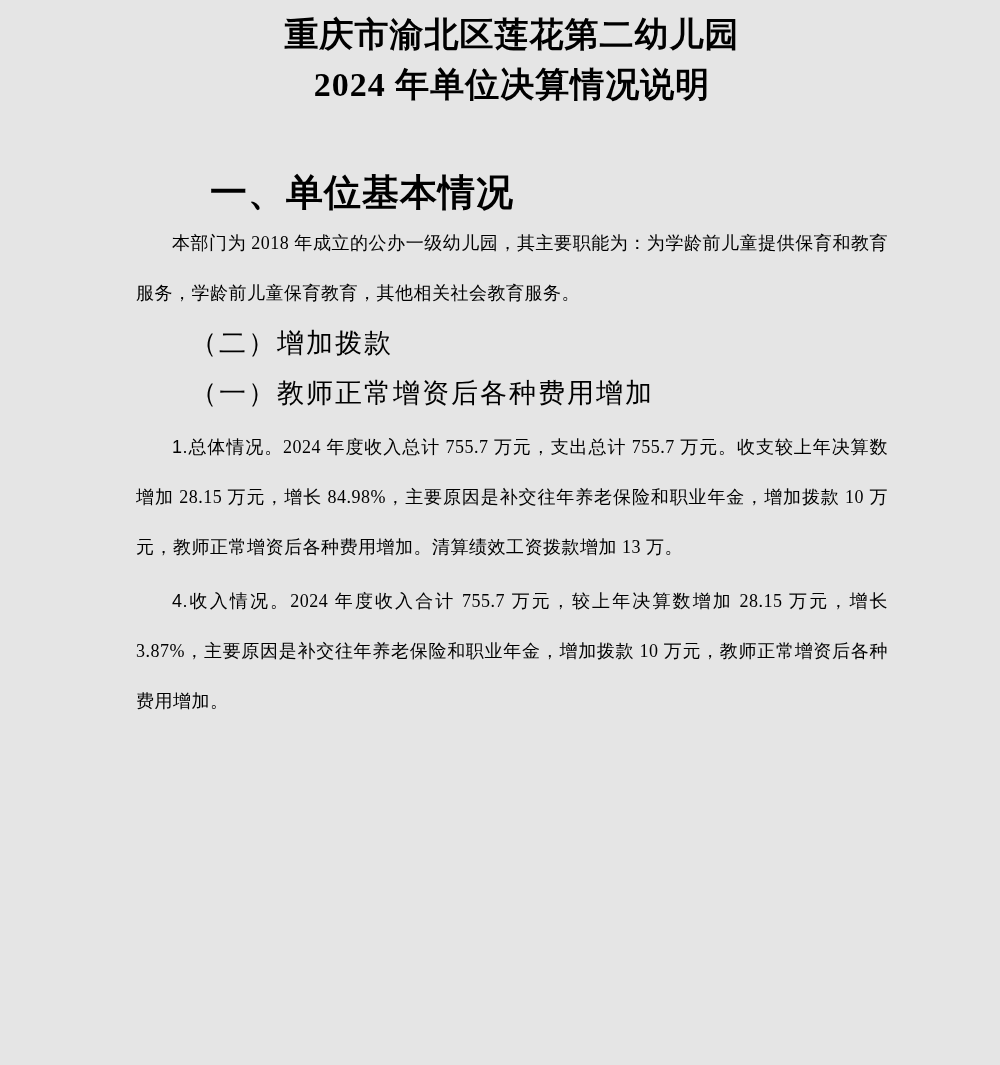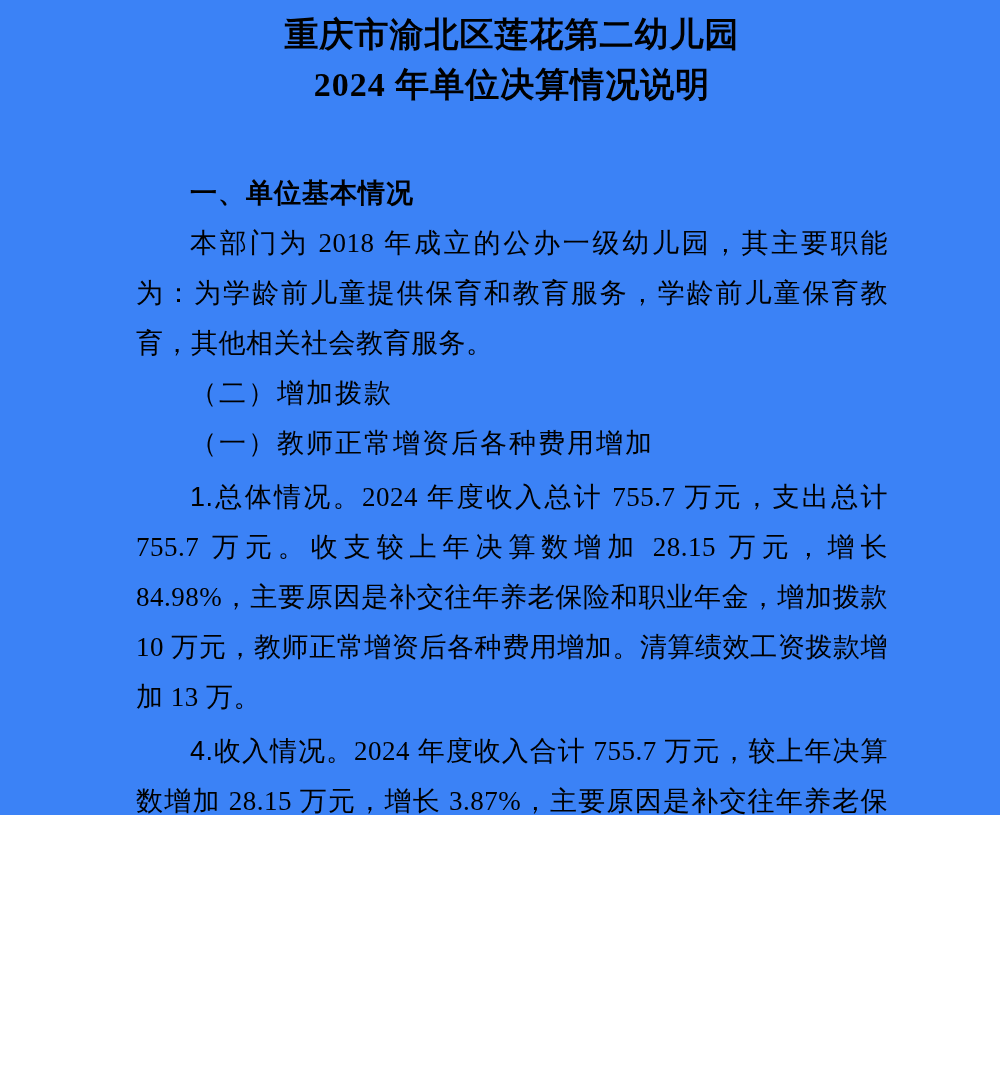--- a/index.html
+++ b/index.html
@@ -9,56 +9,56 @@
   }
   body {
     width: 1000px;
     height: 1065px;
     font-family: "Liberation Serif", serif;
     color: #000000;
   }
   .page {
     box-sizing: border-box;
     width: 1000px;
-    height: 815px;
+    height: 1065px;
     padding: 10px 112px 0 136px; 
     overflow: hidden;
-    background: #3b82f6;
+    background: #e5e5e5;
   }
   .doc-title {
     text-align: center;
     font-size: 34px;
     font-weight: bold;
     line-height: 50px;
     letter-spacing: 1px;
     font-family: "Liberation Serif", serif;
   }
   .sec-heading {
     margin: 0;
     font-family: "Liberation Sans", sans-serif;
-    font-size: 27px;
+    font-size: 37px;
     font-weight: bold;
     line-height: 50px;
     text-indent: 2em;
     letter-spacing: 1px;
   }
   .sec-heading.first {
     margin-top: 58px;
   }
   .sub-heading {
     margin: 0;
     font-size: 27px;
     line-height: 50px;
     text-indent: 2em;
     letter-spacing: 2px;
     font-family: "Liberation Serif", serif;
   }
   .para {
     margin: 0;
-    font-size: 27px;
+    font-size: 18px;
     line-height: 50px;
     text-indent: 2em;
     text-align: justify;
     letter-spacing: 0.5px;
     font-family: "Liberation Serif", serif;
   }
   .lead {
     font-weight: normal;
     font-family: "Liberation Sans", sans-serif;
     letter-spacing: 0.5px;

